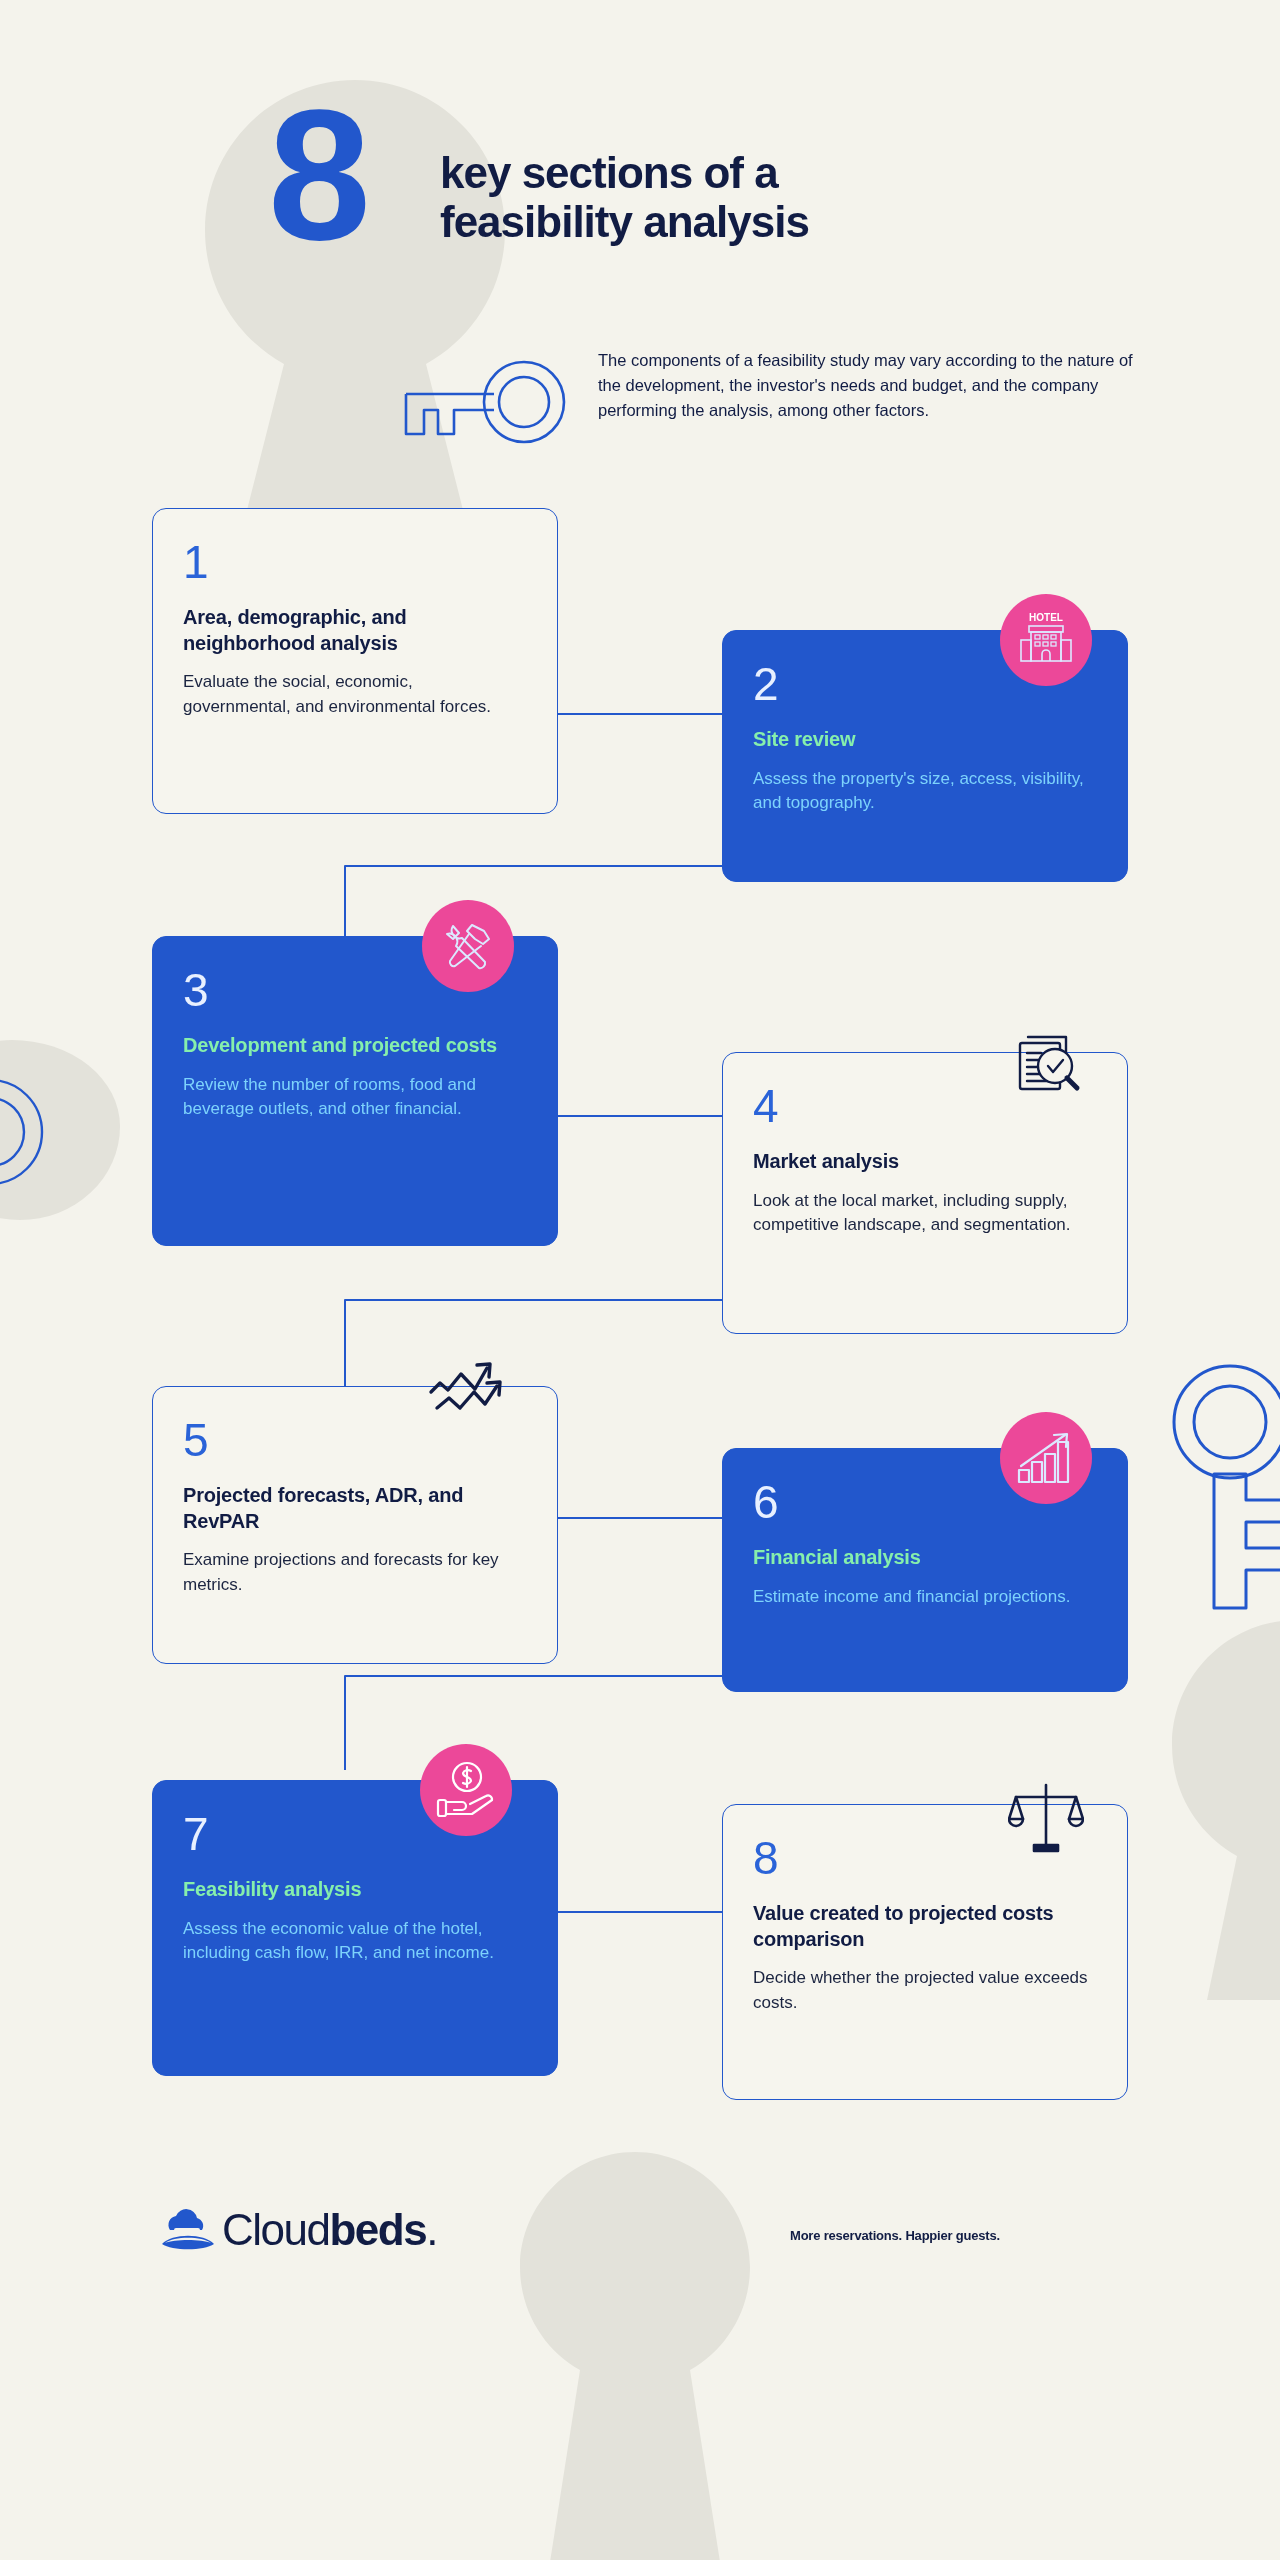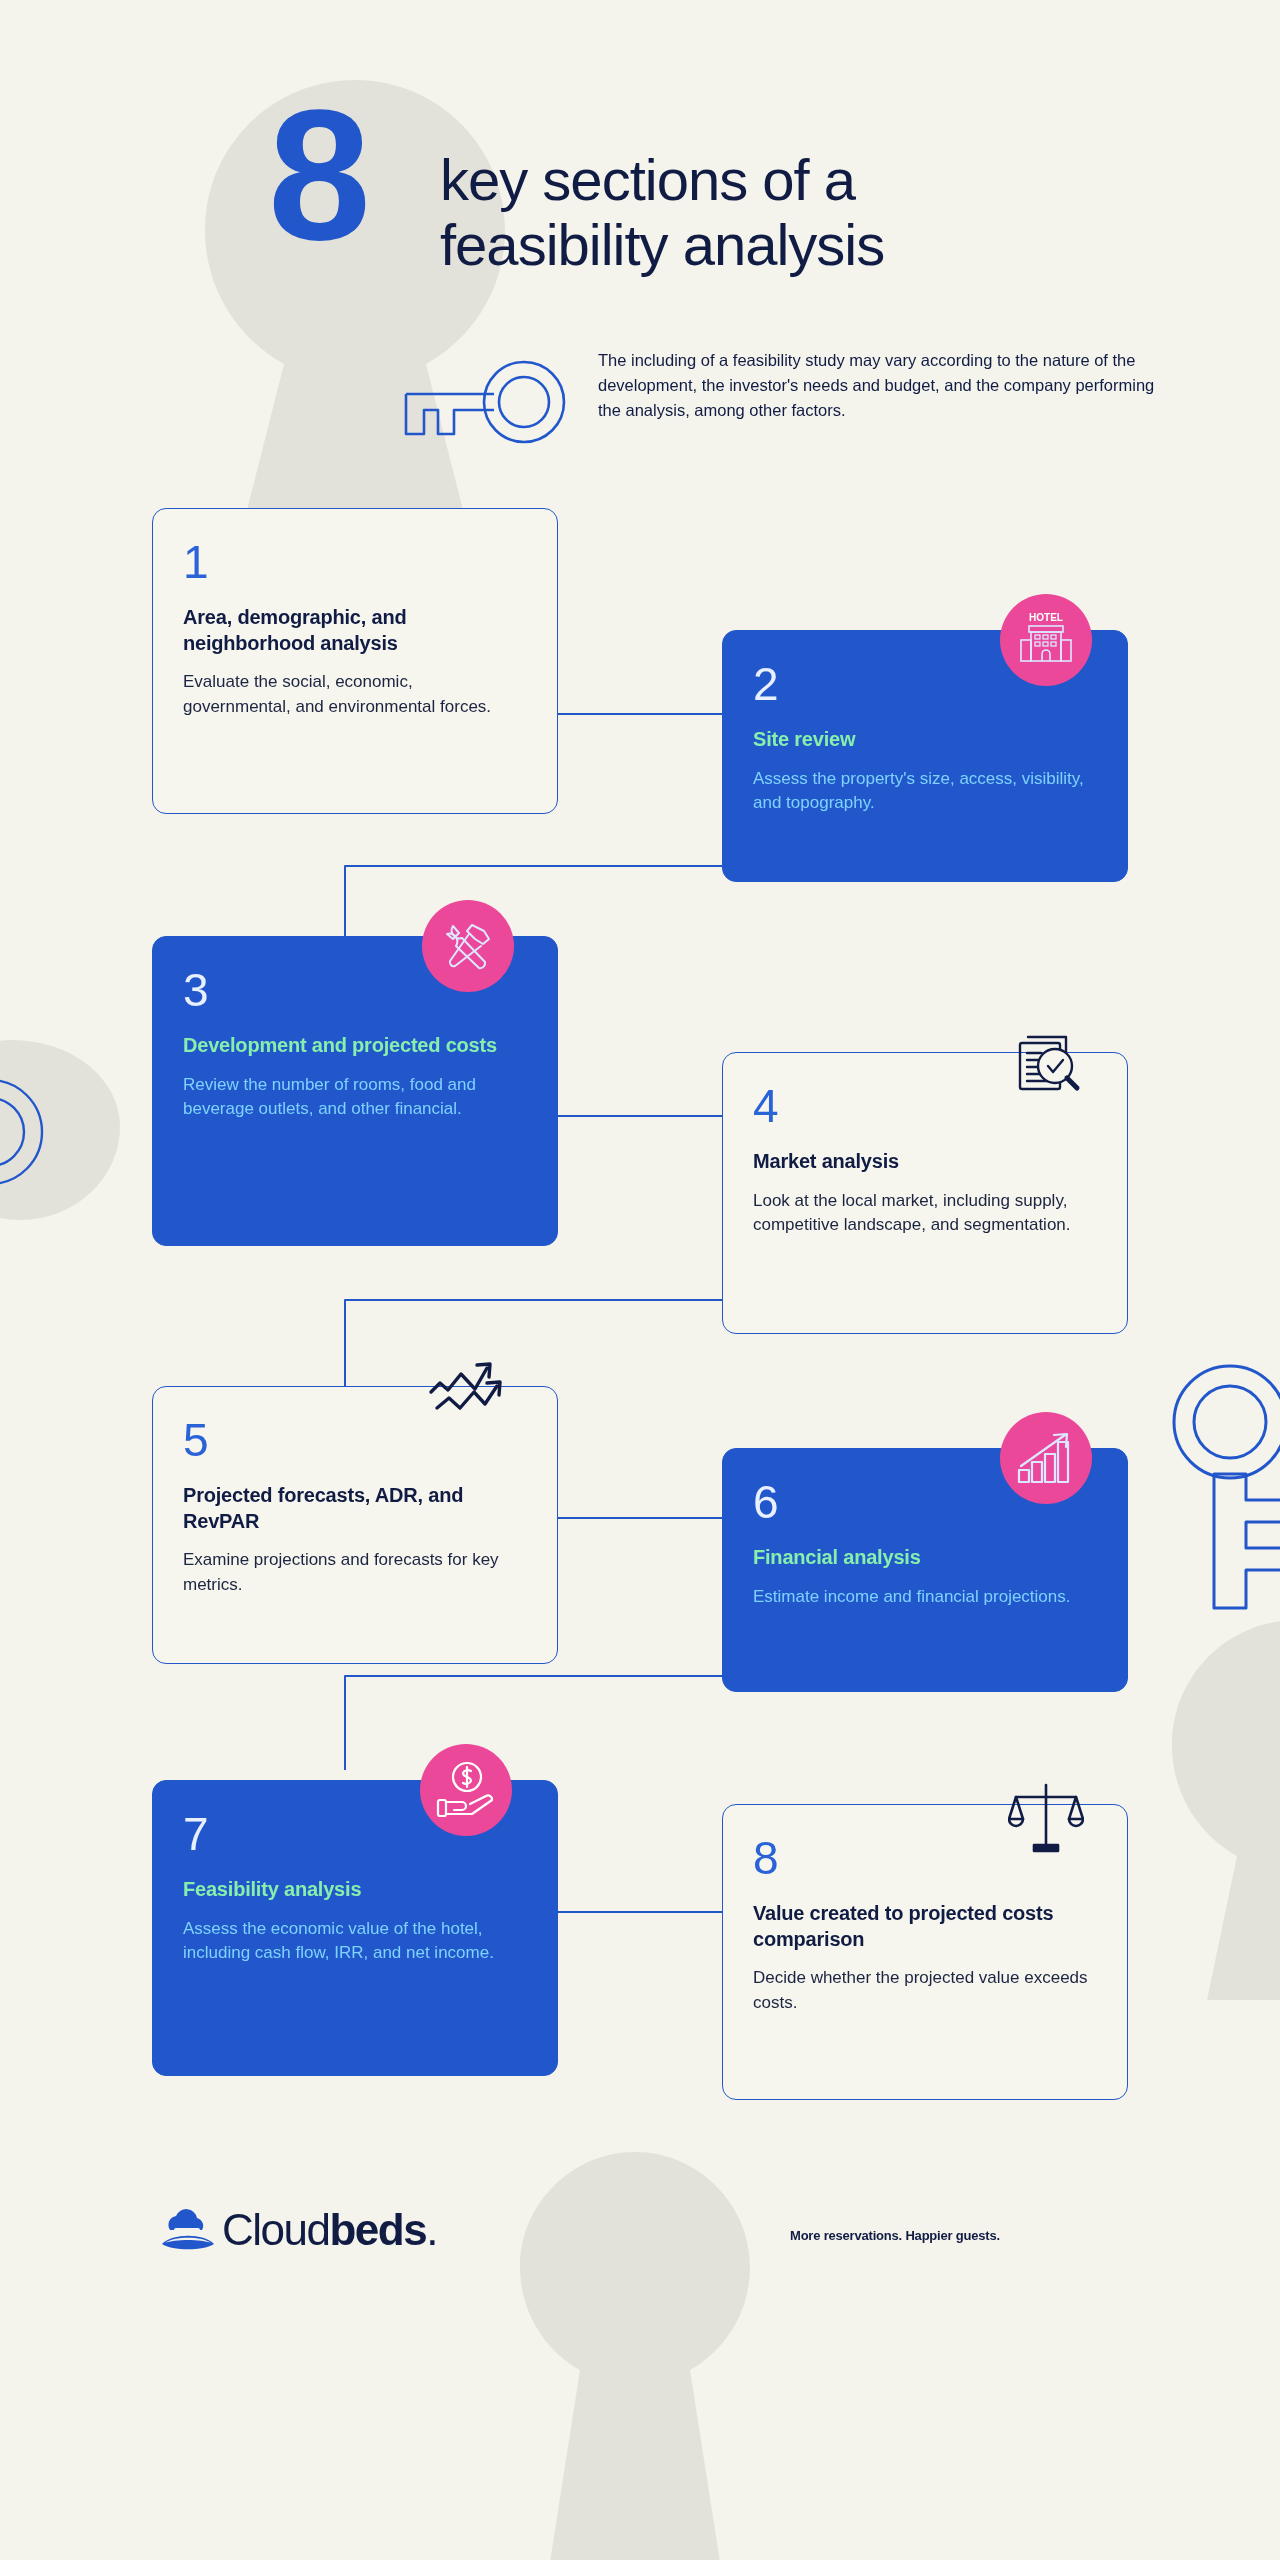--- a/index.html
+++ b/index.html
@@ -68,22 +68,22 @@
     font-weight: 800;
     color: #2257cc;
     line-height: 0.95;
     letter-spacing: -6px;
   }
 
   .title {
     position: absolute;
     left: 440px; top: 148px;
     width: 680px;
-    font-size: 58px;
-    font-weight: 400;
+    font-size: 44px;
+    font-weight: 700;
     line-height: 1.12;
     color: #111c44;
     letter-spacing: -1px;
   }
 
   .key-icon-head {
     position: absolute;
     left: 398px; top: 348px;
   }
 
@@ -218,21 +218,21 @@
       <div>feasibility analysis</div>
     </div>
 
     <svg class="key-icon-head" width="172" height="100" viewBox="0 0 172 100">
       <path d="M8 46 L8 86 L26 86 L26 62 L40 62 L40 86 L56 86 L56 62 L96 62" fill="none" stroke="#2257cc" stroke-width="2.6" stroke-linejoin="round"></path>
       <path d="M8 46 L96 46" fill="none" stroke="#2257cc" stroke-width="2.6"></path>
       <circle cx="126" cy="54" r="40" fill="none" stroke="#2257cc" stroke-width="2.6"></circle>
       <circle cx="126" cy="54" r="25" fill="none" stroke="#2257cc" stroke-width="2.6"></circle>
     </svg>
 
-    <div class="intro">The including of a feasibility study may vary according to the nature of the development, the investor's needs and budget, and the company performing the analysis, among other factors.</div>
+    <div class="intro">The components of a feasibility study may vary according to the nature of the development, the investor's needs and budget, and the company performing the analysis, among other factors.</div>
   </div>
 
   <svg class="connectors" width="1280" height="2560">
     <g fill="none" stroke="#2257cc" stroke-width="2">
 
       <path d="M558 714 L722 714"></path>
 
       <path d="M722 866 L345 866 L345 936" stroke-linejoin="round"></path>
 
       <path d="M558 1116 L722 1116"></path>

